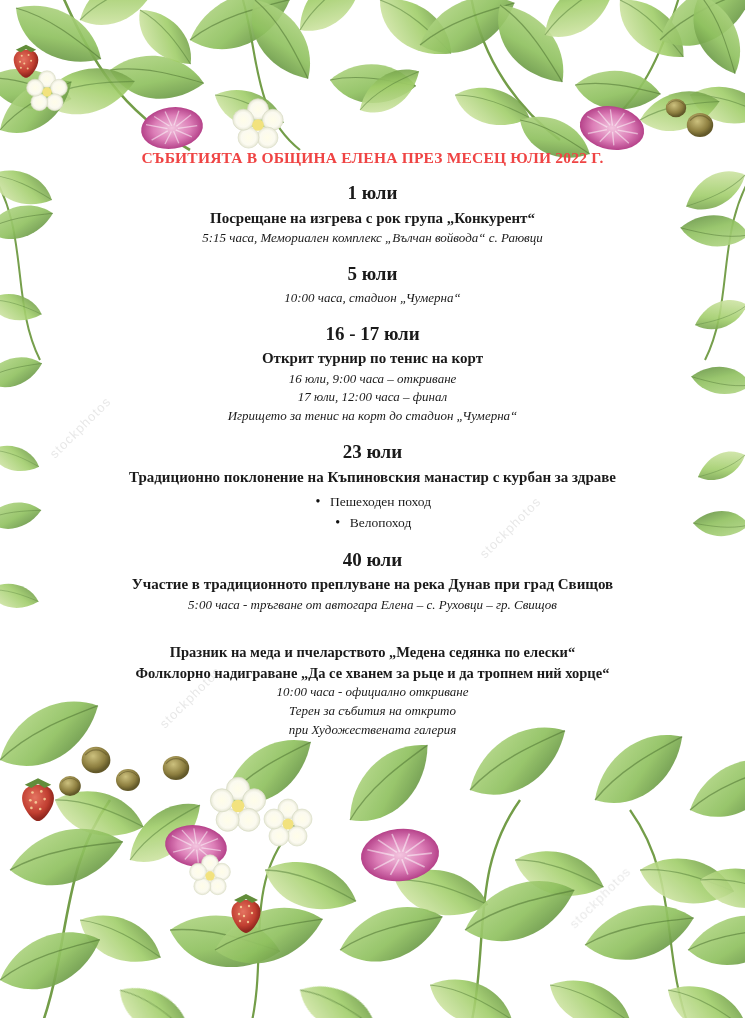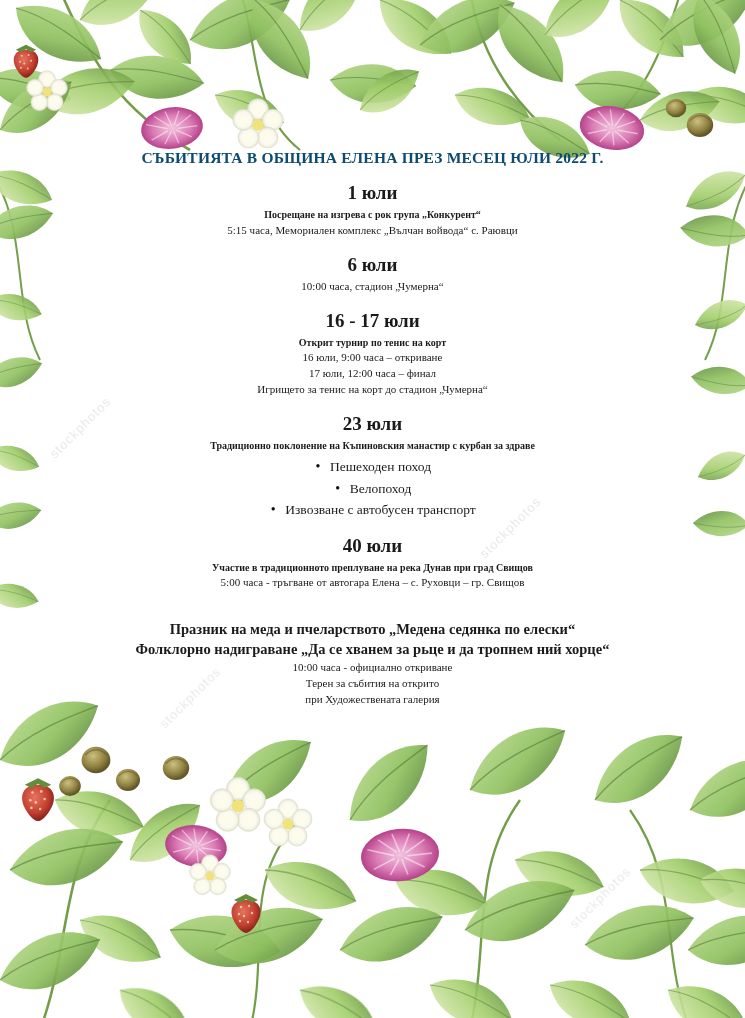--- a/index.html
+++ b/index.html
@@ -31,43 +31,44 @@
     z-index: 2;
     width: 745px;
     padding: 148px 40px 0 40px;
     text-align: center;
   }
 
   .doc-title {
     font-weight: bold;
     font-size: 15.5px;
     letter-spacing: .2px;
-    color: #0c4a6e;
+    color: #ef4444;
     margin: 0 0 0 0;
     line-height: 1.25;
   }
 
   .event { margin: 0 0 6px 0; }
 
   .event-date {
     font-weight: bold;
     font-size: 19px;
     margin: 14px 0 2px 0;
     line-height: 1.3;
   }
 
   .event-title {
     font-weight: bold;
-    font-size: 10px;
+    font-size: 15px;
     margin: 0 0 1px 0;
     line-height: 1.35;
   }
 
   .event-detail {
-    font-size: 11px;
+    font-style: italic;
+    font-size: 13px;
     line-height: 1.45;
     margin: 0;
   }
 
   .bullets {
     list-style: none;
     margin: 4px 0 0 0;
     padding: 0;
   }
   .bullets li {
@@ -321,39 +322,38 @@
 
   <h1 class="doc-title">СЪБИТИЯТА В ОБЩИНА ЕЛЕНА ПРЕЗ МЕСЕЦ ЮЛИ 2022 Г.</h1>
 
   <div class="event">
     <div class="event-date">1 юли</div>
     <div class="event-title">Посрещане на изгрева с рок група „Конкурент“</div>
     <div class="event-detail">5:15 часа, Мемориален комплекс „Вълчан войвода“ с. Раювци</div>
   </div>
 
   <div class="event">
-    <div class="event-date">6 юли</div>
+    <div class="event-date">5 юли</div>
     <div class="event-detail">10:00 часа, стадион „Чумерна“</div>
   </div>
 
   <div class="event">
     <div class="event-date">16 - 17 юли</div>
     <div class="event-title">Открит турнир по тенис на корт</div>
     <div class="event-detail">16 юли, 9:00 часа – откриване</div>
     <div class="event-detail">17 юли, 12:00 часа – финал</div>
     <div class="event-detail">Игрището за тенис на корт до стадион „Чумерна“</div>
   </div>
 
   <div class="event">
     <div class="event-date">23 юли</div>
     <div class="event-title">Традиционно поклонение на Къпиновския манастир с курбан за здраве</div>
     <ul class="bullets">
       <li><span class="dot">•</span><span>Пешеходен поход</span></li>
       <li><span class="dot">•</span><span>Велопоход</span></li>
-      <li><span class="dot">•</span><span>Извозване с автобусен транспорт</span></li>
     </ul>
   </div>
 
   <div class="event">
     <div class="event-date">40 юли</div>
     <div class="event-title">Участие в традиционното преплуване на река Дунав при град Свищов</div>
     <div class="event-detail">5:00 часа - тръгване от автогара Елена – с. Руховци – гр. Свищов</div>
   </div>
 
   <div class="spacer-md"></div>

